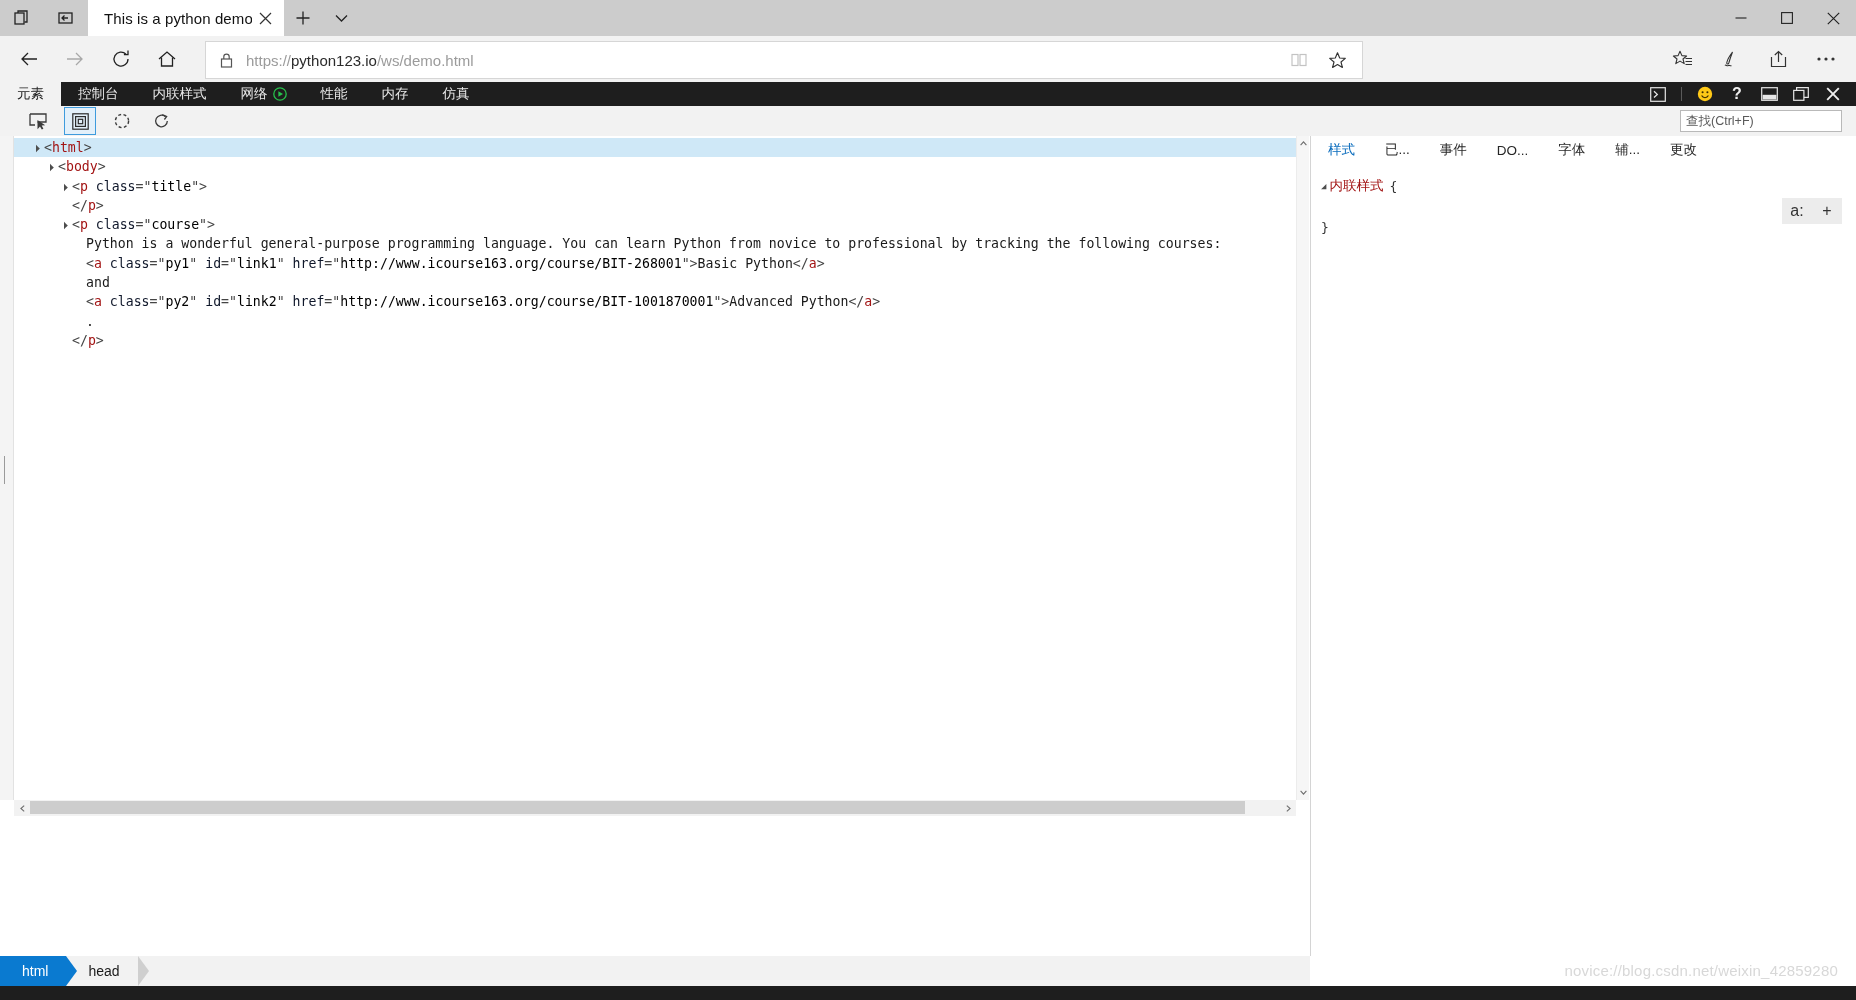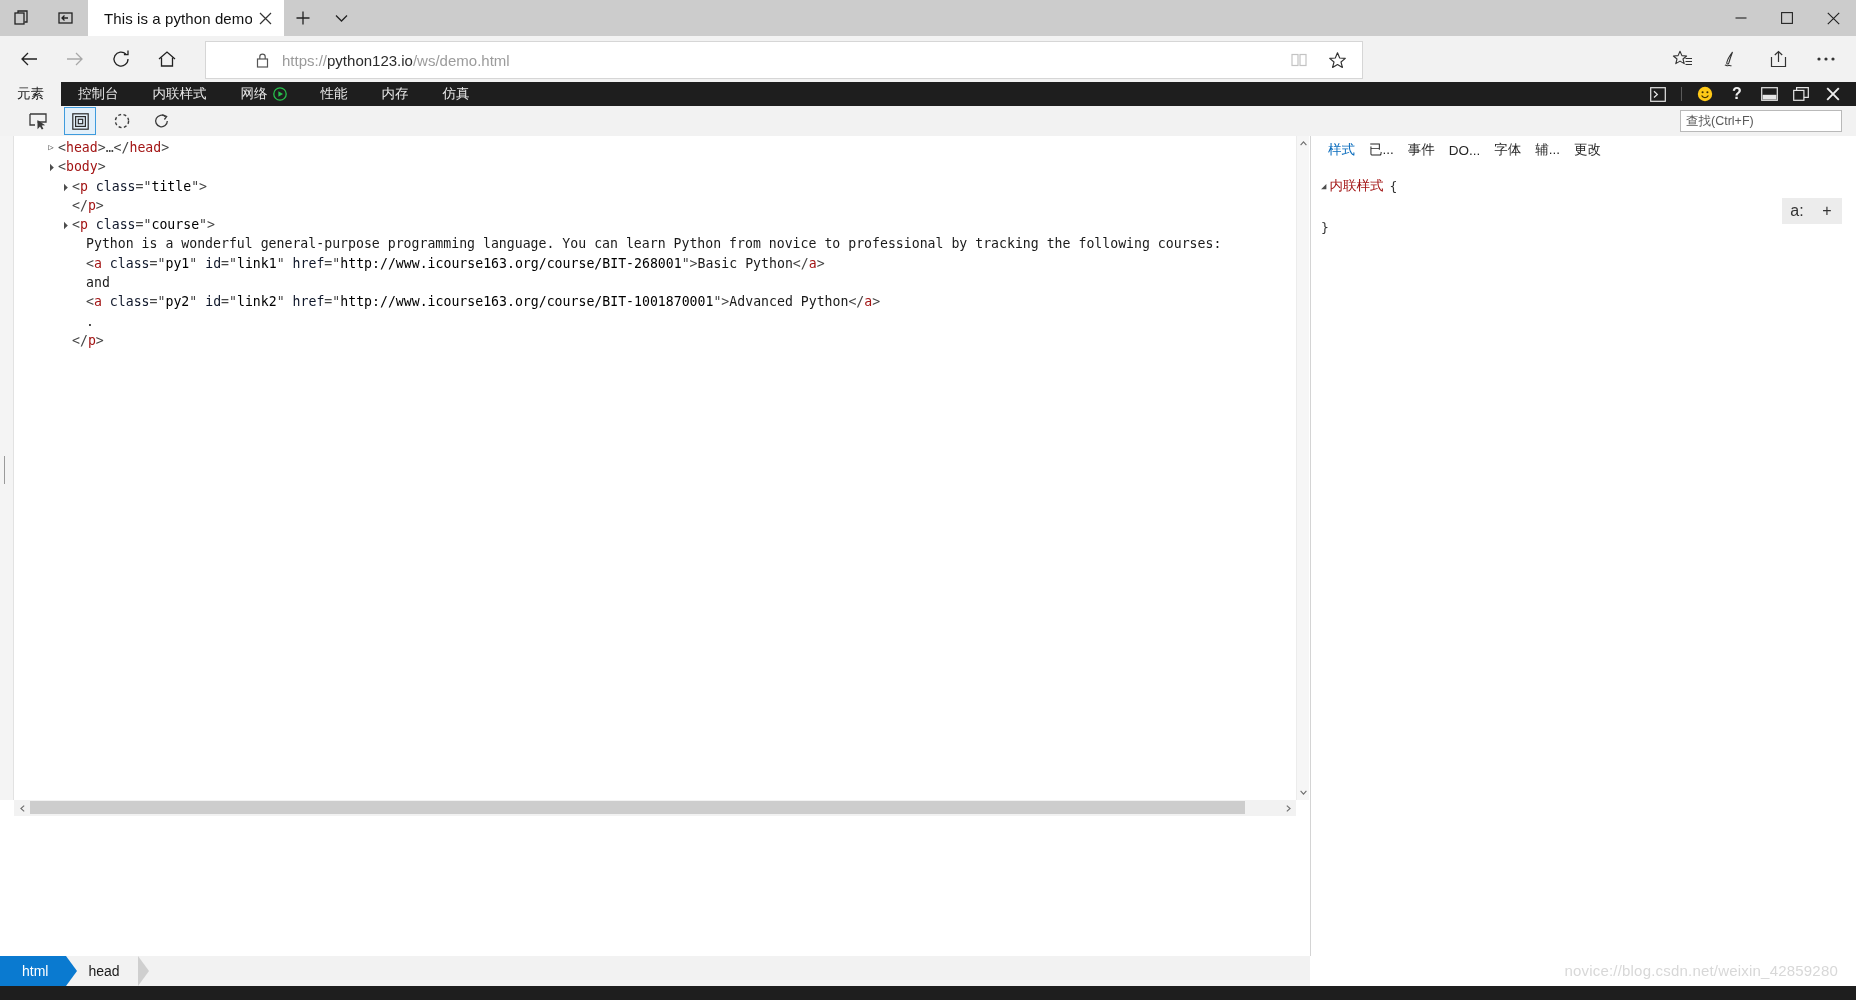--- a/index.html
+++ b/index.html
@@ -40,21 +40,21 @@
   
   .navbar {
     position:absolute; left:0; top:36px; width:1856px; height:46px;
     background:#f2f2f2; display:flex; align-items:center;
   }
   .nav-btn { width:46px; height:46px; display:flex; align-items:center; justify-content:center; }
   .nav-btn.disabled svg { opacity:0.35; }
   .urlbar {
     position:absolute; left:205px; top:5px; width:1158px; height:38px;
     background:#ffffff; border:1px solid #d6d6d6;
-    display:flex; align-items:center;padding-left:36px;
+    display:flex; align-items:center;
   }
   .lock-wrap { width:40px; display:flex; align-items:center; justify-content:center; }
   .url-text { flex:1 1 auto; font-size:15px; color:#9b9b9b; white-space:nowrap; overflow:hidden; }
   .url-text b { color:#2b2b2b; font-weight:400; }
   .url-icon { width:38px; height:38px; display:flex; align-items:center; justify-content:center; }
   .nav-right { position:absolute; right:6px; top:0; height:46px; display:flex; align-items:center; }
   .nav-right > div { width:48px; height:46px; display:flex; align-items:center; justify-content:center; }
 
   
   .dt-tabs {
@@ -132,21 +132,21 @@
   .hs-left, .hs-right { width:16px; height:16px; display:flex; align-items:center; justify-content:center; font-size:8px; color:#7b7b7b; }
   .hs-track { flex:1 1 auto; height:16px; position:relative; }
   .hs-thumb { position:absolute; left:0; top:1px; height:13px; width:1215px; background:#cdcdcd; }
 
   
   .sp {
     position:absolute; left:1310px; top:136px; width:546px; height:820px;
     background:#ffffff; border-left:1px solid #d4d4d4;
   }
   .sp-tabs {
-    display:flex; align-items:center; height:28px; padding-left:10px; gap:0px;
+    display:flex; align-items:center; height:28px; padding-left:10px; gap:16px;
     font-size:13.5px; color:#262626;
   }
   .sp-tab { padding:0 7px; white-space:nowrap; }
   .sp-tab.active { color:#0a6cbd; }
   .sp-body { position:relative; padding:12px 0 0 10px; }
   .sp-rule { font-family:"DejaVu Sans Mono","Liberation Mono",monospace; font-size:13px; color:#1a1a1a; }
   .sp-rule-head { display:flex; align-items:center; height:20px; }
   .sp-tw { color:#4d4d4d; font-size:9px; margin-right:3px; }
   .sp-selector { color:#a31515; font-family:"Liberation Sans",sans-serif; font-size:13.5px; }
   .sp-brace { color:#333; margin-left:6px; font-family:"DejaVu Sans Mono",monospace; font-size:13px;}
@@ -419,21 +419,21 @@
   </div>
 
   <div class="dom-pane">
     <div class="gutter">
       <div class="gutter-handle">
         <i></i>
           <i></i>
       </div>
     </div>
     <div class="dom-tree" id="dom-tree">
-        <div class="row" style="padding-left: 30px;"><span class="tw closed"></span><span><span class="punct">&lt;</span><span class="tag">head</span><span class="punct">&gt;…&lt;/</span><span class="tag">head</span><span class="punct">&gt;</span></span></div>
+        <div class="row sel" style="padding-left: 16px;"><span class="tw open"></span><span><span class="punct">&lt;</span><span class="tag">html</span><span class="punct">&gt;</span></span></div>
         <div class="row" style="padding-left: 30px;"><span class="tw open"></span><span><span class="punct">&lt;</span><span class="tag">body</span><span class="punct">&gt;</span></span></div>
         <div class="row" style="padding-left: 44px;"><span class="tw open"></span><span><span class="punct">&lt;</span><span class="tag">p</span><span class="txt"> </span><span class="attr">class</span><span class="punct">=</span><span class="punct">"</span><span class="val">title</span><span class="punct">"&gt;</span></span></div>
         <div class="row" style="padding-left: 44px;"><span class="tw none"></span><span><span class="punct">&lt;/</span><span class="tag">p</span><span class="punct">&gt;</span></span></div>
         <div class="row" style="padding-left: 44px;"><span class="tw open"></span><span><span class="punct">&lt;</span><span class="tag">p</span><span class="txt"> </span><span class="attr">class</span><span class="punct">=</span><span class="punct">"</span><span class="val">course</span><span class="punct">"&gt;</span></span></div>
         <div class="row" style="padding-left: 58px;"><span class="tw none"></span><span><span class="txt">Python is a wonderful general-purpose programming language. You can learn Python from novice to professional by tracking the following courses:</span></span></div>
         <div class="row" style="padding-left: 58px;"><span class="tw none"></span><span><span class="punct">&lt;</span><span class="tag">a</span><span class="txt"> </span><span class="attr">class</span><span class="punct">=</span><span class="punct">"</span><span class="val">py1</span><span class="punct">" </span><span class="attr">id</span><span class="punct">=</span><span class="punct">"</span><span class="val">link1</span><span class="punct">" </span><span class="attr">href</span><span class="punct">=</span><span class="punct">"</span><span class="val">http://www.icourse163.org/course/BIT-268001</span><span class="punct">"&gt;</span><span class="txt">Basic Python</span><span class="punct">&lt;/</span><span class="tag">a</span><span class="punct">&gt;</span></span></div>
         <div class="row" style="padding-left: 58px; align-items: center;"><span class="tw none"></span><span><span class="txt">and</span></span></div>
         <div class="row" style="padding-left: 58px;"><span class="tw none"></span><span><span class="punct">&lt;</span><span class="tag">a</span><span class="txt"> </span><span class="attr">class</span><span class="punct">=</span><span class="punct">"</span><span class="val">py2</span><span class="punct">" </span><span class="attr">id</span><span class="punct">=</span><span class="punct">"</span><span class="val">link2</span><span class="punct">" </span><span class="attr">href</span><span class="punct">=</span><span class="punct">"</span><span class="val">http://www.icourse163.org/course/BIT-1001870001</span><span class="punct">"&gt;</span><span class="txt">Advanced Python</span><span class="punct">&lt;/</span><span class="tag">a</span><span class="punct">&gt;</span></span></div>
         <div class="row" style="padding-left: 58px;"><span class="tw none"></span><span><span class="txt">.</span></span></div>
         <div class="row" style="padding-left: 44px;"><span class="tw none"></span><span><span class="punct">&lt;/</span><span class="tag">p</span><span class="punct">&gt;</span></span></div>

